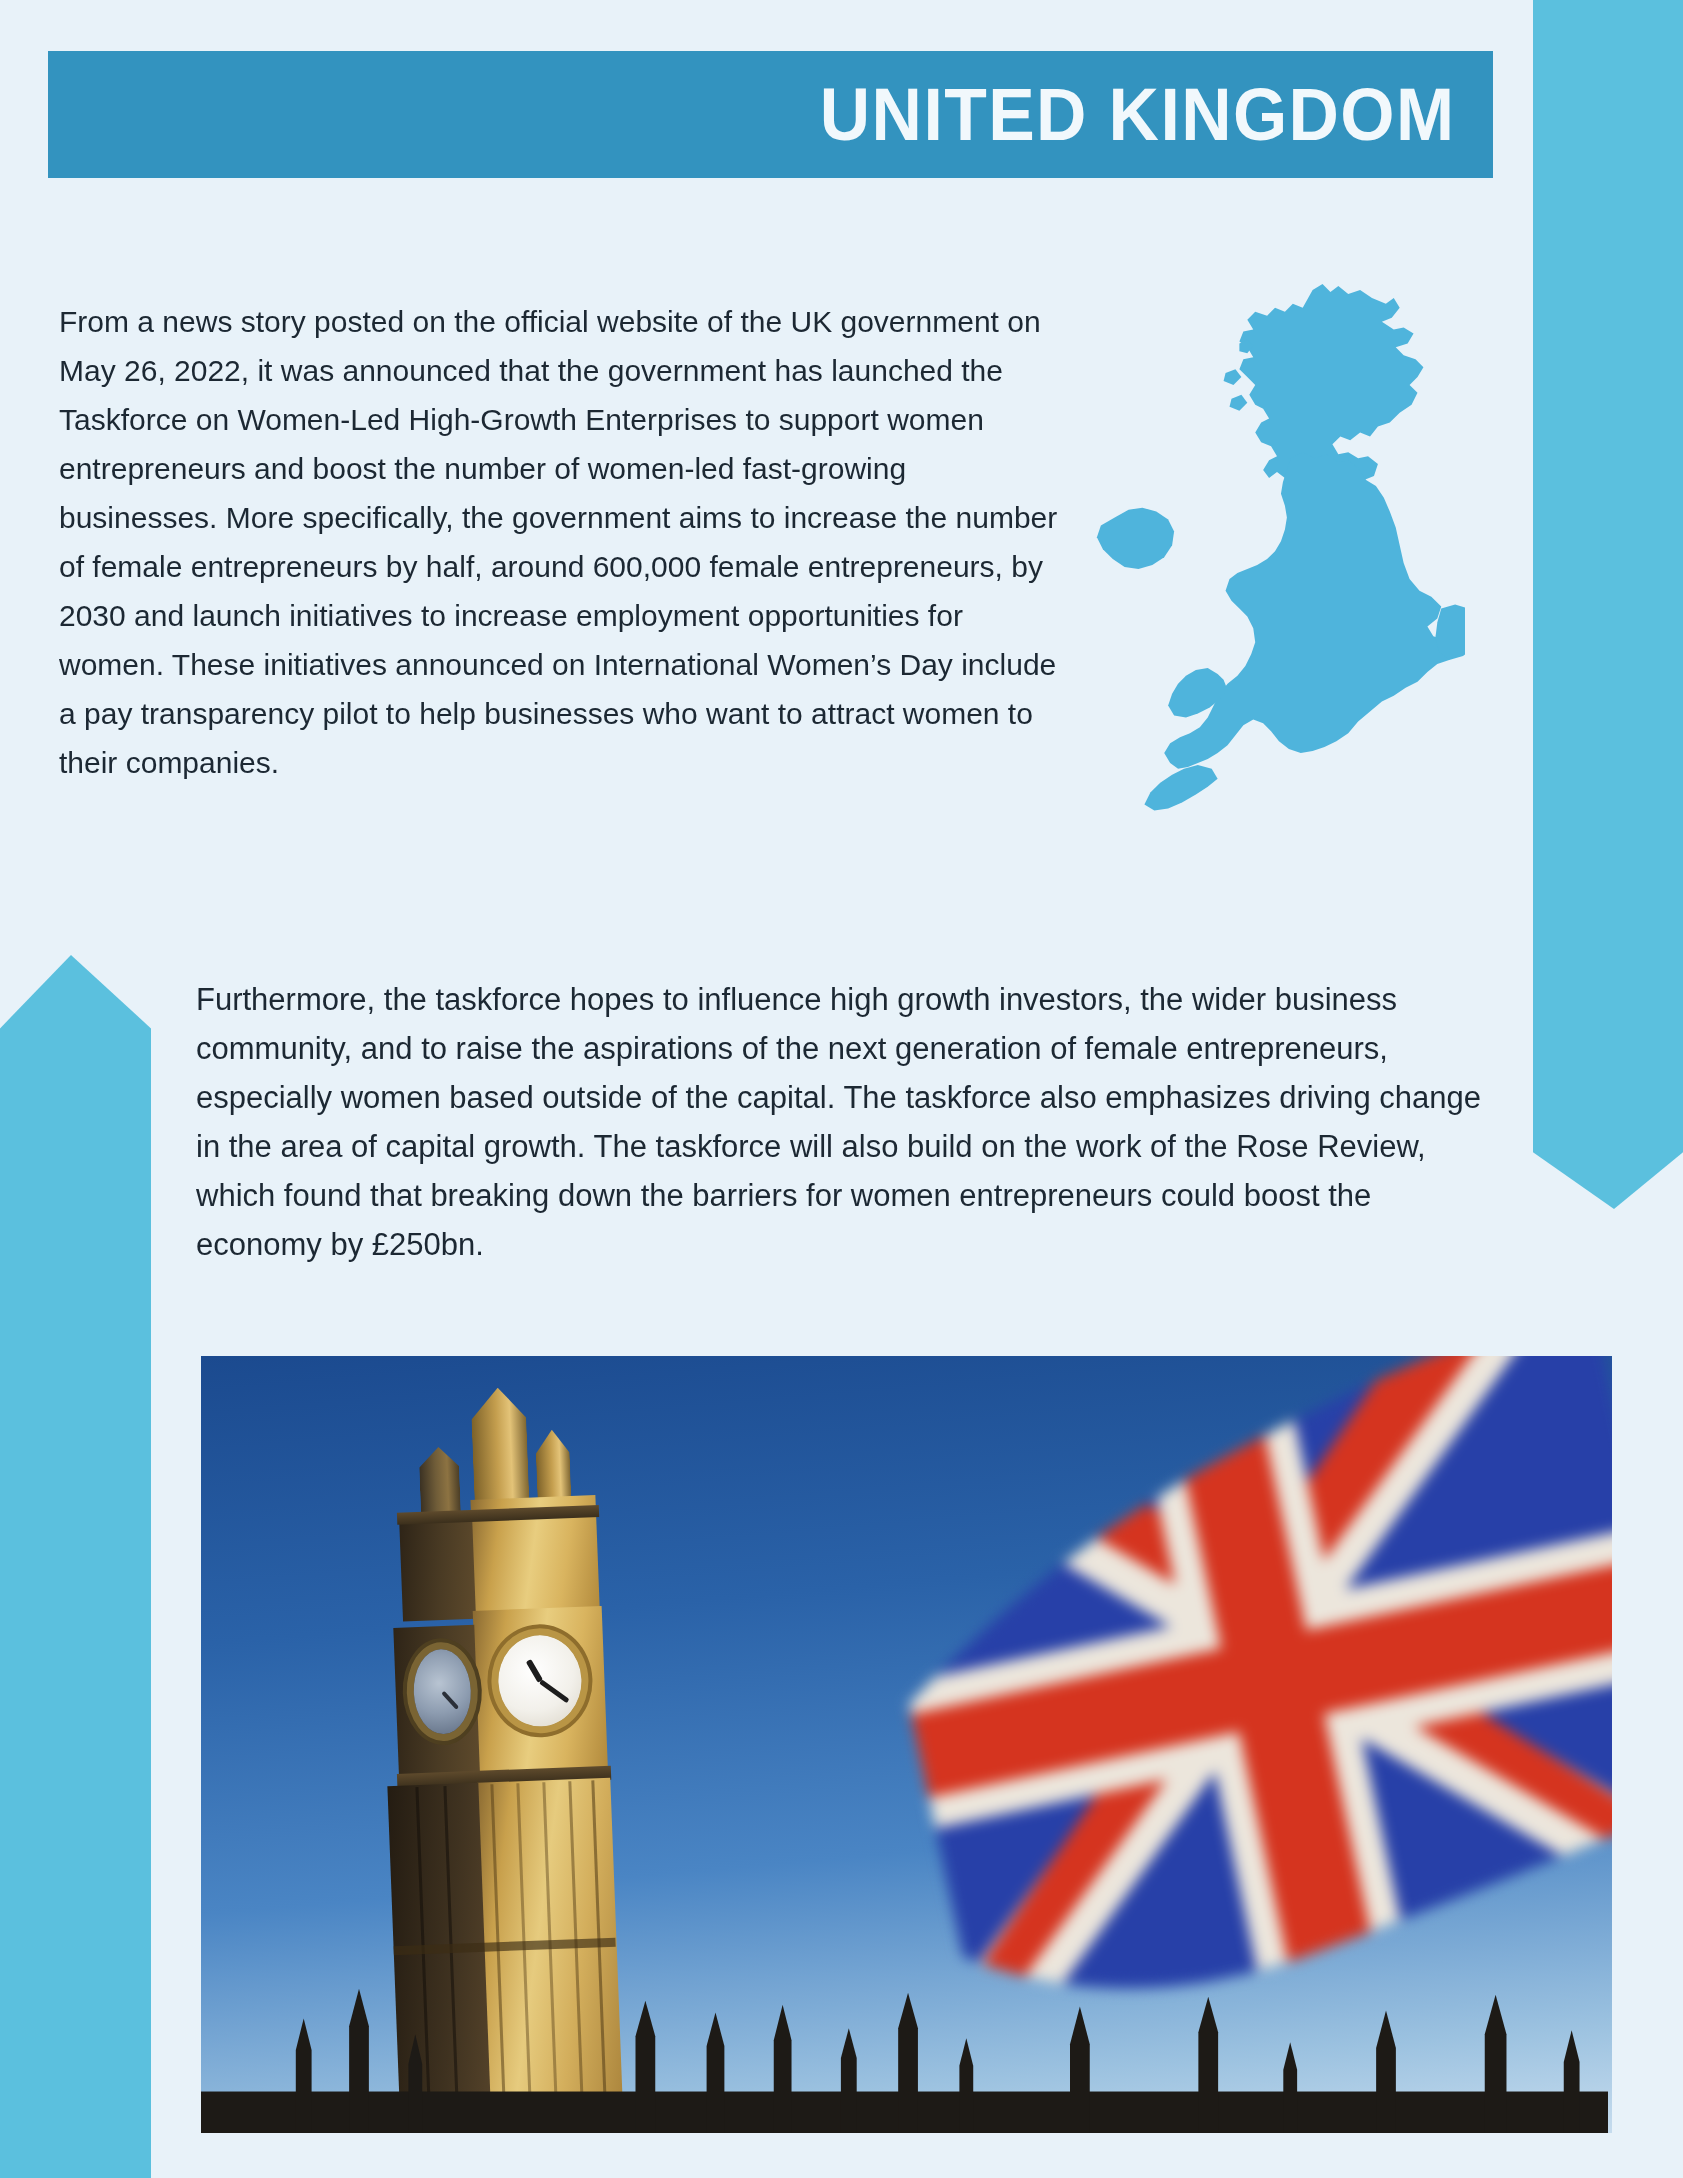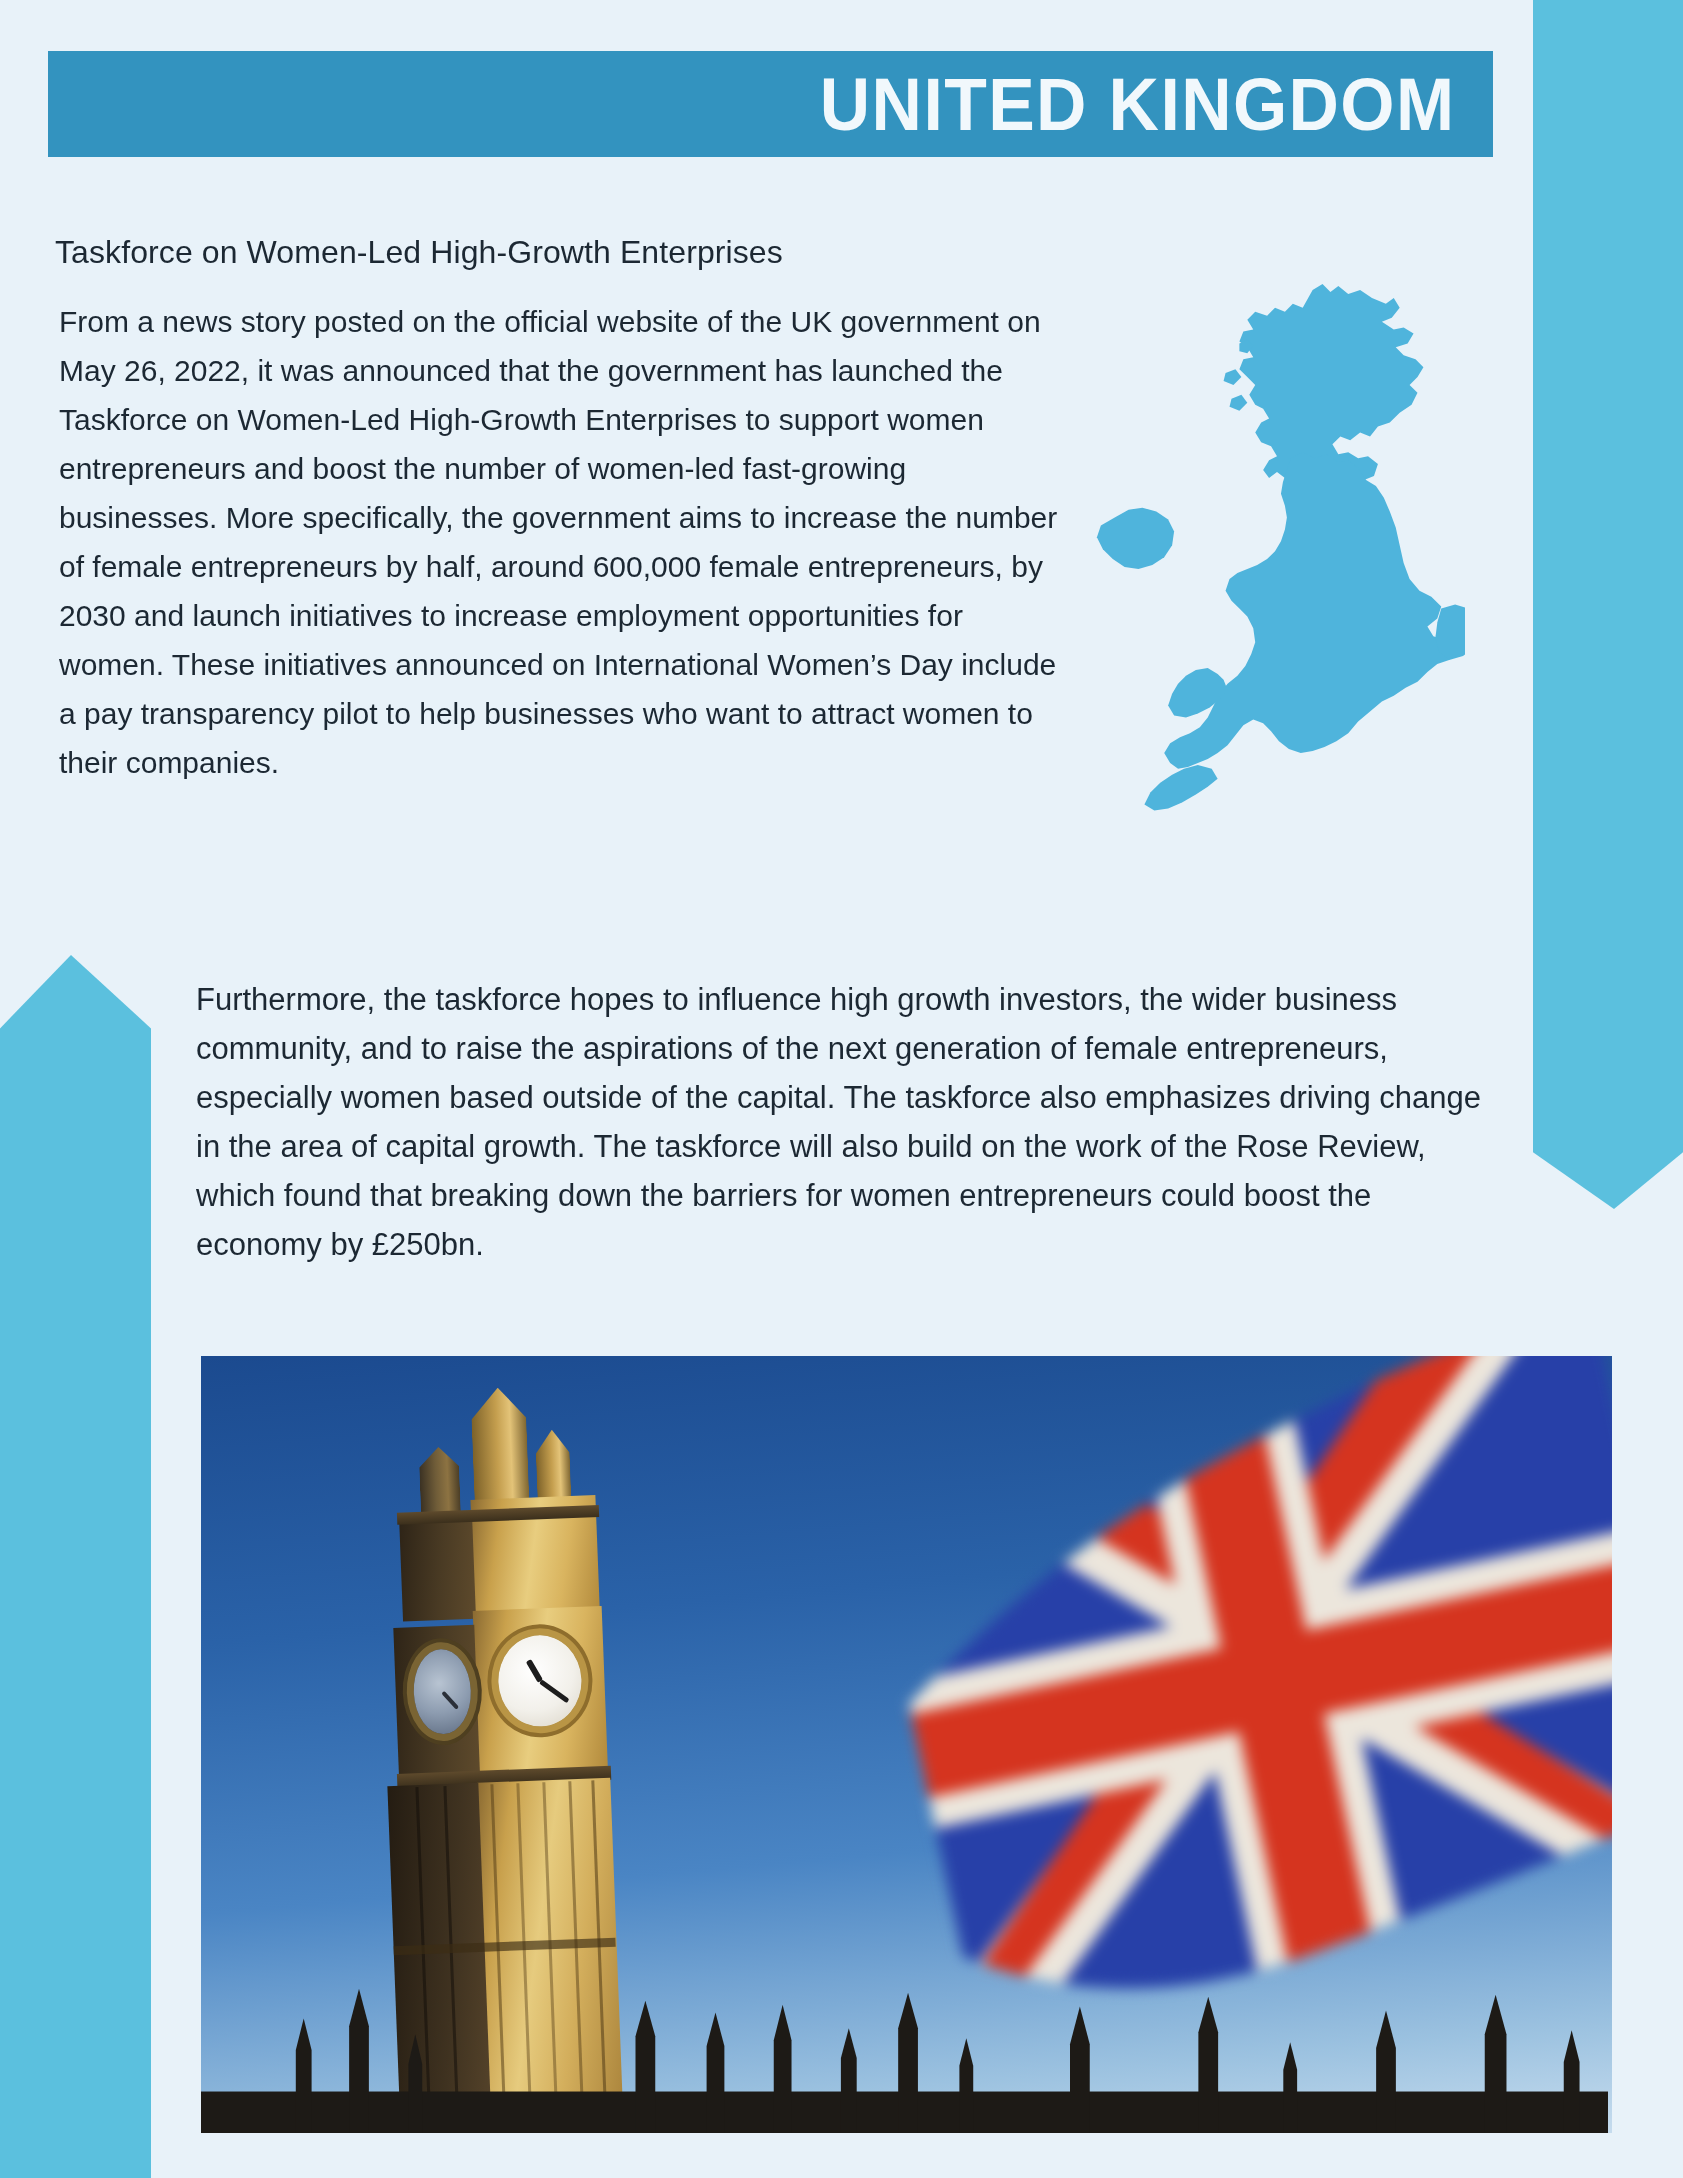--- a/index.html
+++ b/index.html
@@ -40,21 +40,21 @@
     background: #5bc0de;
     clip-path: polygon(0% 0%, 100% 0%, 100% 95.3%, 54% 100%, 0% 95.3%);
   }
 
   
   #header-banner {
     position: absolute;
     left: 48px;
     top: 51px;
     width: 1445px;
-    height: 106px;
+    height: 127px;
     background: #3393bf;
     display: flex;
     align-items: center;
     justify-content: flex-end;
     box-sizing: border-box;
     padding-right: 38px;
   }
   #header-title {
     color: #f1f8fc;
     font-family: "Liberation Sans", sans-serif;
@@ -200,21 +200,20 @@
 
 <div id="page">
 
   <div id="left-band" class="side-band"></div>
   <div id="right-band" class="side-band"></div>
 
   <div id="header-banner">
     <div id="header-title">UNITED KINGDOM</div>
   </div>
 
-  <div id="subtitle">Taskforce on Women-Led High-Growth Enterprises</div>
 
   <div id="para-one">From a news story posted on the official website of the UK government on May 26, 2022, it was announced that the government has launched the Taskforce on Women-Led High-Growth Enterprises to support women entrepreneurs and boost the number of women-led fast-growing businesses. More specifically, the government aims to increase the number of female entrepreneurs by half, around 600,000 female entrepreneurs, by 2030 and launch initiatives to increase employment opportunities for women. These initiatives announced on International Women’s Day include a pay transparency pilot to help businesses who want to attract women to their companies.</div>
 
   <svg id="uk-map" viewBox="0 0 380 580" xmlns="http://www.w3.org/2000/svg" aria-hidden="true">
     <g fill="#4fb4dc">
 
       <path d="M170 8 L180 2 L188 10 L196 4 L206 12 L218 8 L230 16 L244 22 L252 16 L258 26 L250 36
                L240 40 L252 48 L262 46 L272 52 L266 62 L254 66 L262 74 L274 78 L282 86 L276 96
                L268 104 L276 112 L270 124 L258 132 L248 142 L236 146 L228 156 L218 152 L208 160
                L198 156 L190 164 L196 174 L206 172 L216 178 L226 176 L236 184 L232 196 L222 200

